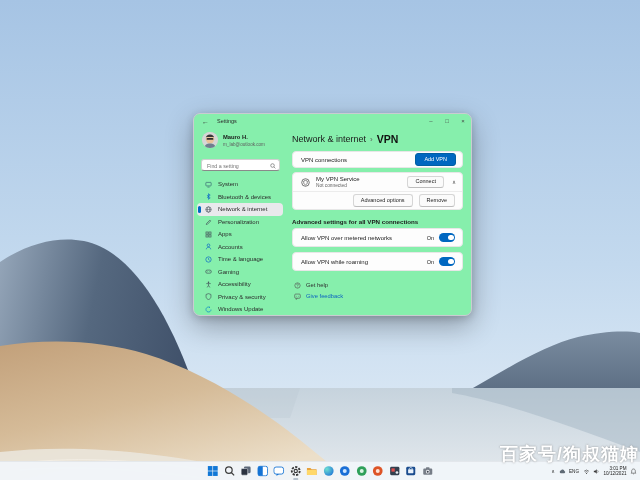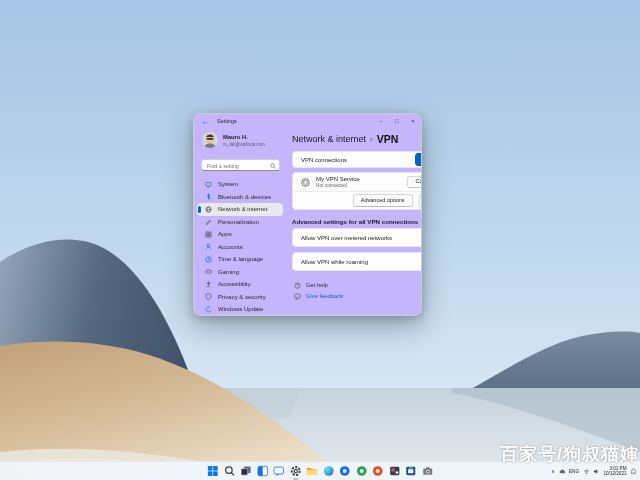--- a/index.html
+++ b/index.html
@@ -2,22 +2,22 @@
 <html style="--accent: #0067c0;"><head>
 <meta charset="utf-8">
 <style>
   html,body{margin:0;padding:0;}
   body{width:640px;height:480px;position:relative;overflow:hidden;
        font-family:"Liberation Sans","DejaVu Sans",sans-serif;background:#cfe0ef;
        -webkit-font-smoothing:antialiased;}
   .wallpaper{position:absolute;left:0;top:0;width:640px;height:480px;}
 
   
-  .win{position:absolute;left:193px;top:113px;width:229px;height:203px;
-       background:#c4b5fd;border-radius:7px;border:1px solid #c9ccd1;
+  .win{position:absolute;left:193px;top:113px;width:279px;height:203px;
+       background:#86efac;border-radius:7px;border:1px solid #c9ccd1;
        box-shadow:0 10px 28px rgba(0,0,0,.30),0 2px 8px rgba(0,0,0,.18);
        overflow:hidden;box-sizing:border-box;}
   .titlebar{position:absolute;left:0;top:0;right:0;height:14px;display:flex;align-items:center;}
   .backbtn{font-size:7px;color:#333;margin-left:8px;line-height:1;}
   .wtitle{font-size:5.5px;color:#2b2b2b;margin-left:8px;}
   .caption{margin-left:auto;display:flex;align-items:center;height:100%;}
   .caption span{width:16px;text-align:center;font-size:6px;color:#444;line-height:14px;}
 
   .sidebar{position:absolute;left:0;top:14px;bottom:0;width:92px;}
   .profile{position:absolute;left:8px;top:4px;height:18px;}

